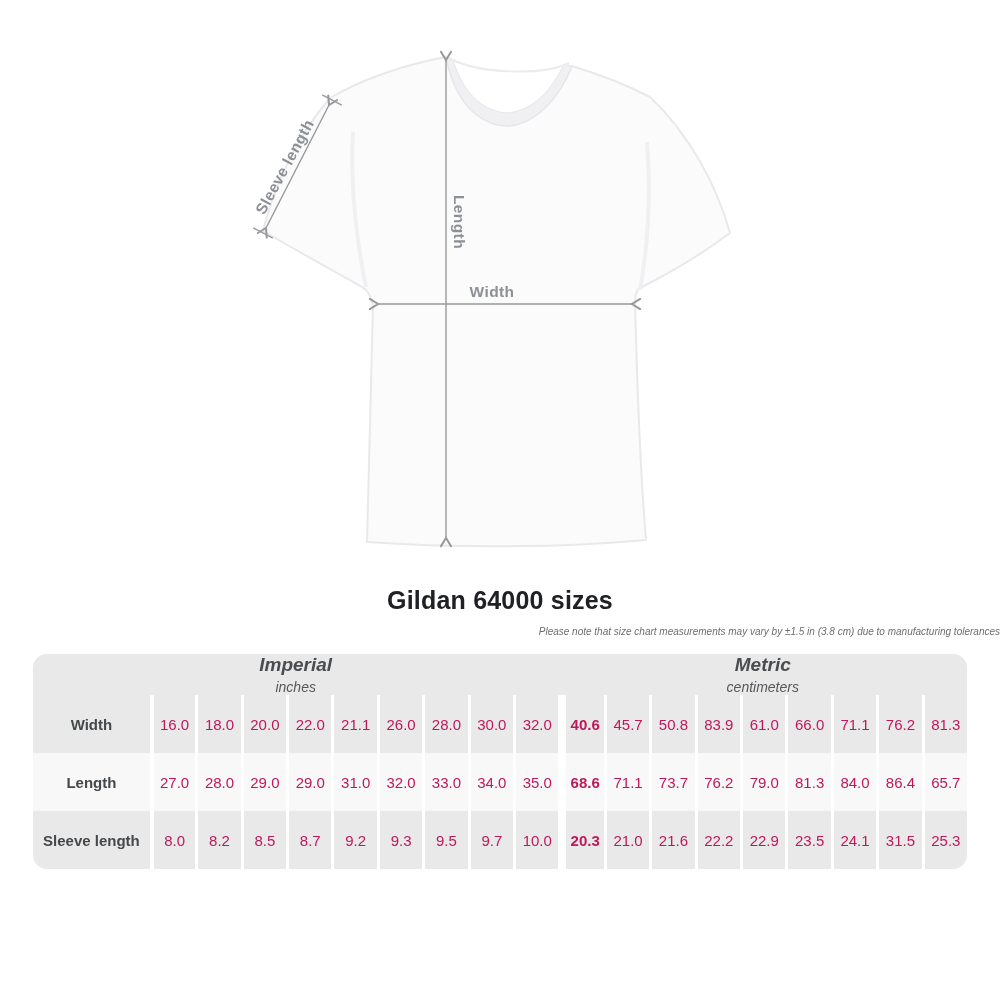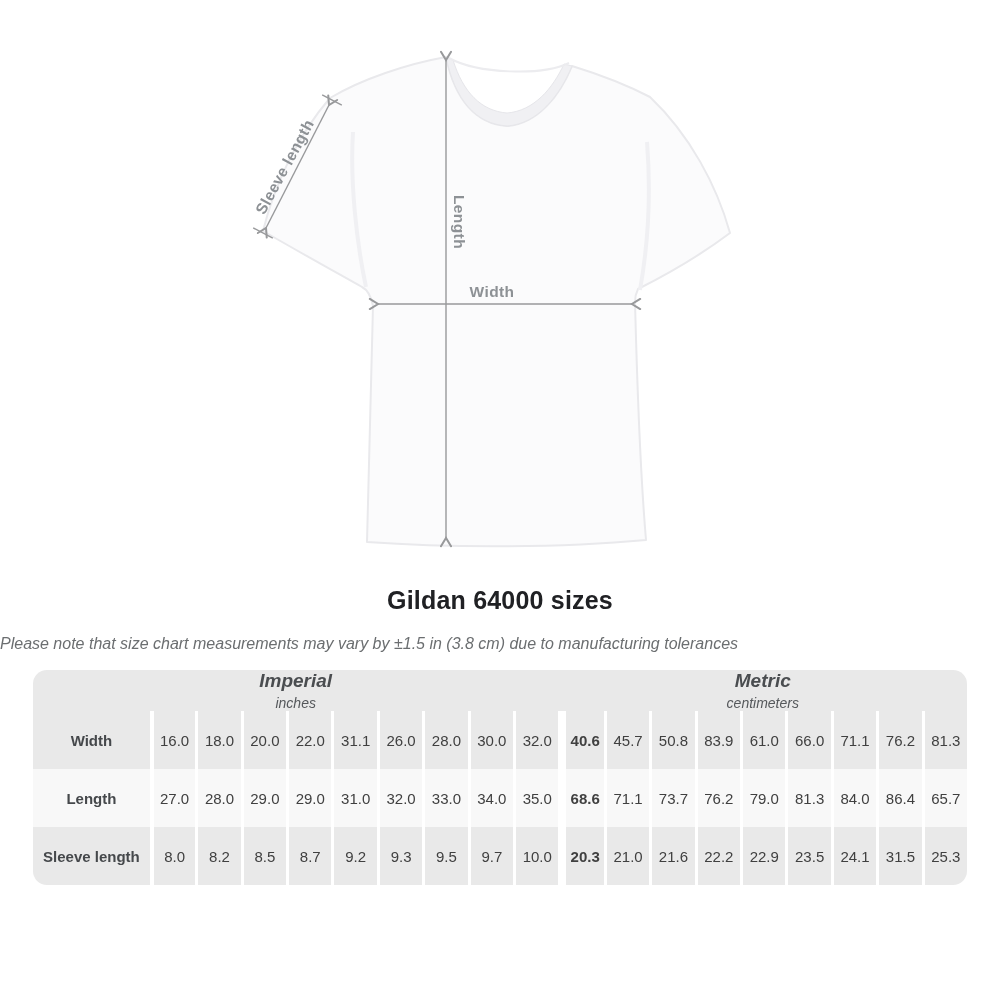--- a/index.html
+++ b/index.html
@@ -10,22 +10,22 @@
     -webkit-font-smoothing: antialiased;
   }
   .figure { position: relative; width: 1000px; height: 580px; }
   .figure svg { display: block; }
 
   .page-title {
     margin: 6px 16px 0; text-align: center;
     font-size: 25px; font-weight: bold; color: #202124; letter-spacing: .2px;
   }
   .subtitle {
-    margin: 20px 0 0; text-align: left; font-style: italic;
-    font-size: 16px; color: #6b6e70;
+    margin: 11px 0 0; text-align: right; font-style: italic;
+    font-size: 10px; color: #6b6e70;
   }
 
   table.size-table {
     width: 934px; margin: 17px auto 0;
     border-collapse: separate; border-spacing: 0;
     table-layout: fixed;
   }
   table.size-table th, table.size-table td {
     box-sizing: border-box; vertical-align: middle; text-align: center; padding: 0;
   }
@@ -38,21 +38,21 @@
   tr.size-row th { background: #f8f8f8; height: 58px; }
   th.row-label {
     font-size: 15px; font-weight: bold; color: #45484b; background: #f8f8f8;
   }
   th.size-col { font-size: 14px; font-weight: bold; color: #505356; }
 
   th.size-col, td.num { border-left: 3px solid #ffffff; }
   .after-label   { border-left-width: 4px !important; }
   .section-start { border-left-width: 8px !important; font-weight: bold; }
 
-  td.num { font-size: 15px; color: #404040; height: 58px; }
+  td.num { font-size: 15px; color: #be185d; height: 58px; }
   tr.plain  td.num, tr.plain  th.row-label { background: #f8f8f8; }
   tr.shaded td.num, tr.shaded th.row-label { background: #e9e9e9; }
 
   tr.last th.row-label { border-bottom-left-radius: 14px; }
   tr.last td.num:last-child { border-bottom-right-radius: 14px; }
 </style>
 </head>
 <body>
 
 <div class="figure">
@@ -130,21 +130,21 @@
     </tr>
   </thead>
   <tbody>
 
   <tr class="shaded">
         <th class="row-label">Width</th>
         <td class="num after-label">16.0</td>
         <td class="num">18.0</td>
         <td class="num">20.0</td>
         <td class="num">22.0</td>
-        <td class="num">31.1</td>
+        <td class="num">21.1</td>
         <td class="num">26.0</td>
         <td class="num">28.0</td>
         <td class="num">30.0</td>
         <td class="num">32.0</td>
         <td class="num section-start">40.6</td>
         <td class="num">45.7</td>
         <td class="num">50.8</td>
         <td class="num">83.9</td>
         <td class="num">61.0</td>
         <td class="num">66.0</td>

